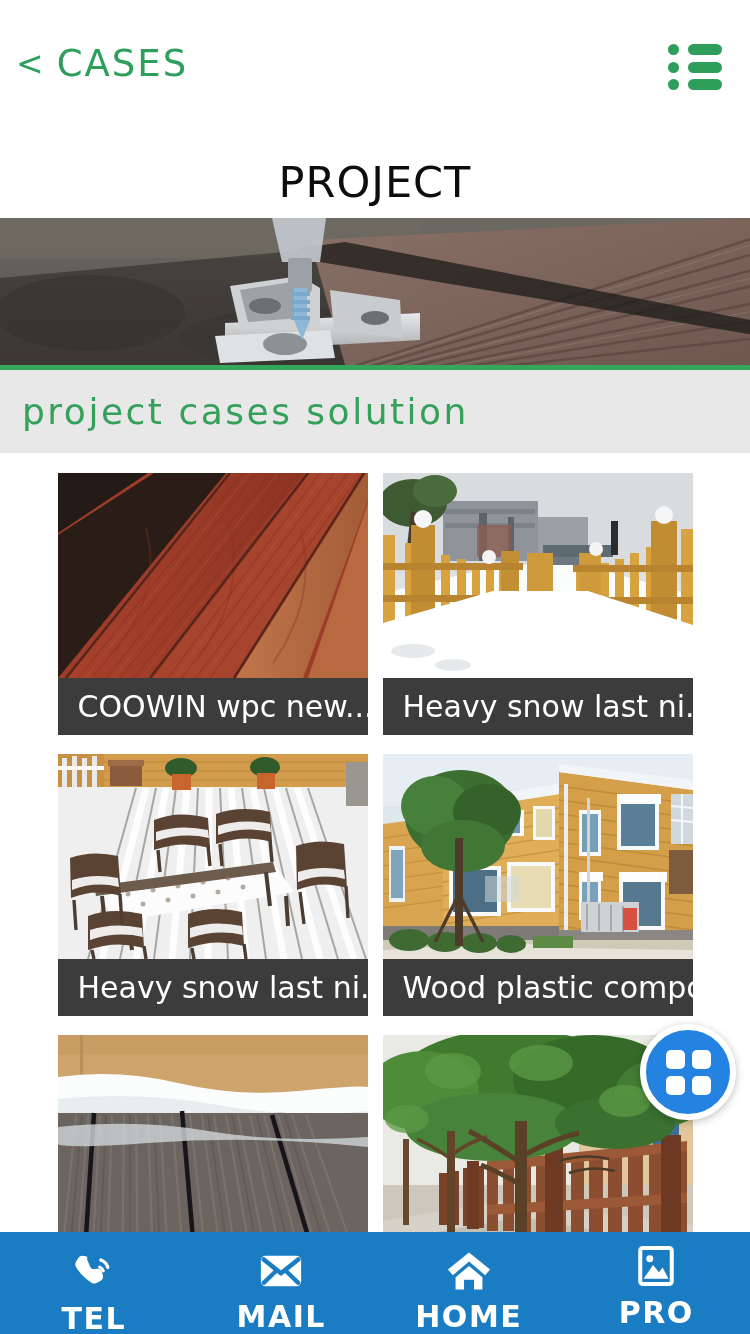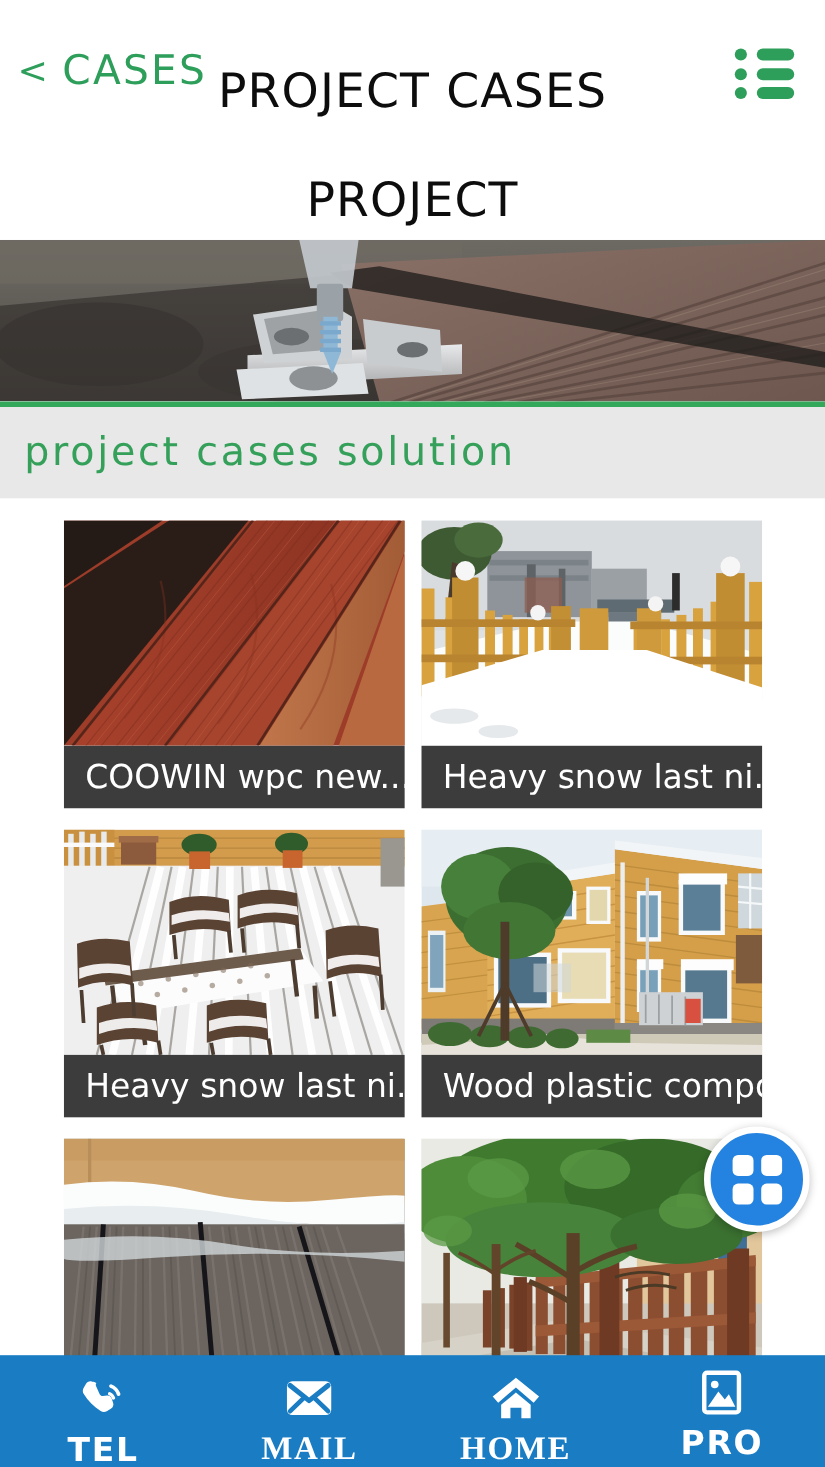--- a/index.html
+++ b/index.html
@@ -90,35 +90,35 @@
     display:flex; flex-direction:column; align-items:center;
     padding-top:8px;
     text-align:center;
   }
   .nav-icon { height:52px; display:flex; align-items:center; justify-content:center; }
   .nav-label {
     color:#ffffff; font-size:30px; font-weight:bold;
     letter-spacing:1.5px; margin-top:4px; line-height:34px;
   }
   .nav-item.lowered { padding-top:20px; }
-  .nav-item.lowered2 { padding-top:14px;font-family:Liberation Serif, serif; }
+  .nav-item.lowered2 { padding-top:14px; }
 </style>
 </head>
 <body>
 
 <div id="app">
 
   <div class="header">
     <div class="back-btn">
       <span class="back-chevron">&lt;</span>
       <span>CASES</span>
     </div>
 
     <div class="header-title">
-      <span>PROJECT CASES</span><br>
+      <br>
       <span>PROJECT</span>
     </div>
 
     <div class="menu-btn">
       <div class="menu-row">
         <span class="menu-dot"></span>
         <span class="menu-bar"></span>
       </div>
       <div class="menu-row">
         <span class="menu-dot"></span>

